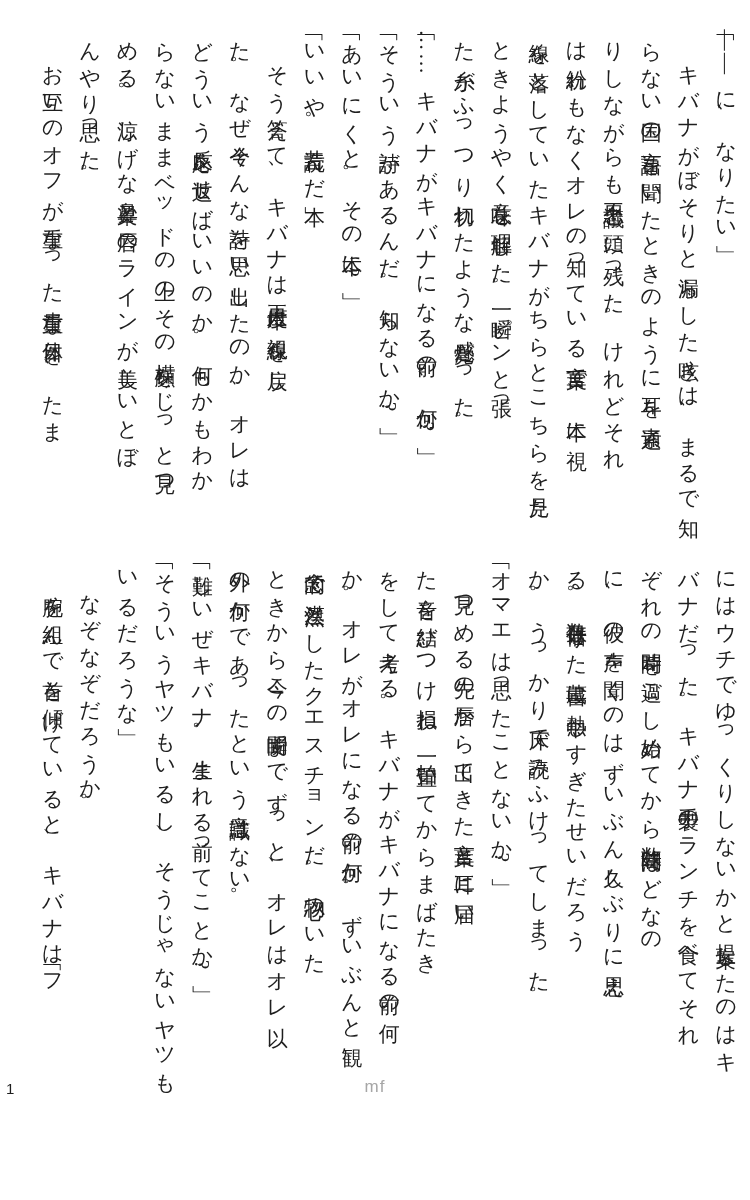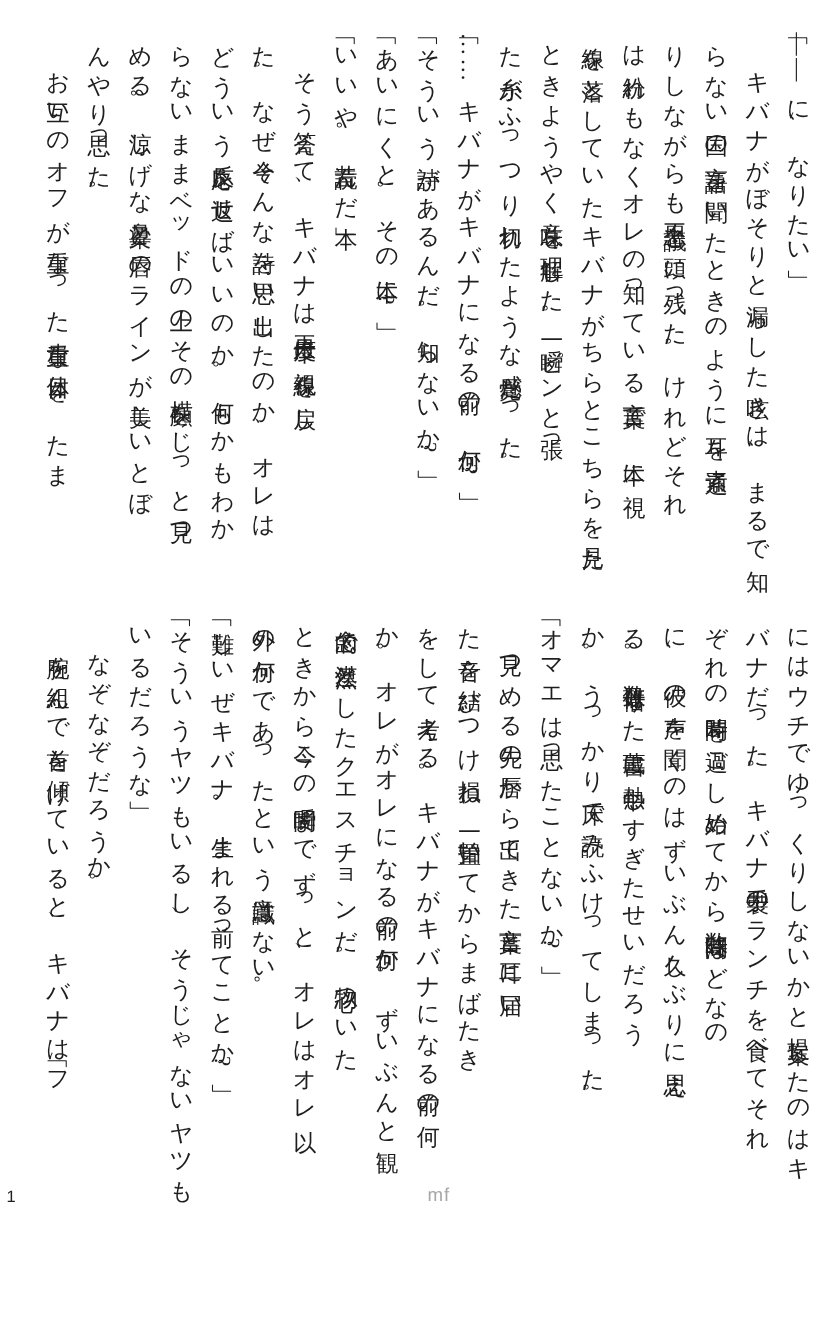--- a/index.html
+++ b/index.html
@@ -96,14 +96,14 @@
       <p>念的で漠然としたクエスチョンだ。物心ついた</p>
       <p>ときから今この瞬間までずっと、オレはオレ以</p>
       <p>外の何かであったという意識はない。</p>
       <p>「難しいぜキバナ。生まれる前ってことか?」</p>
       <p>「そういうヤツもいるし、そうじゃないヤツも</p>
       <p>いるだろうな」</p>
       <p>　なぞなぞだろうか。</p>
       <p>　腕を組んで首を傾げていると、キバナは「フ</p>
     </section>
   <div class="page-number" style="color: rgb(30, 30, 30);">1</div>
-  <div class="watermark" style="color: rgb(166, 166, 166); margin-left: 24px;">mf</div>
+  <div class="watermark" style="color: rgb(166, 166, 166);">mf</div>
 </div>
 
 </body></html>

